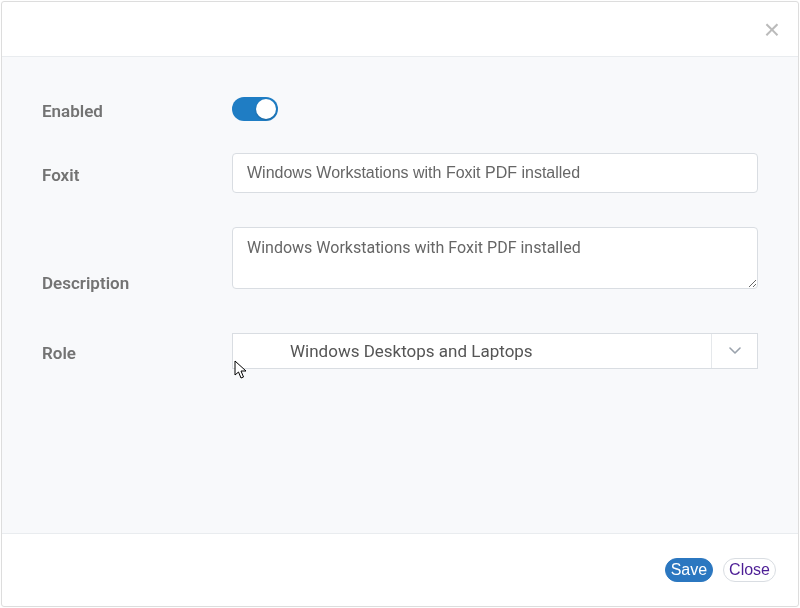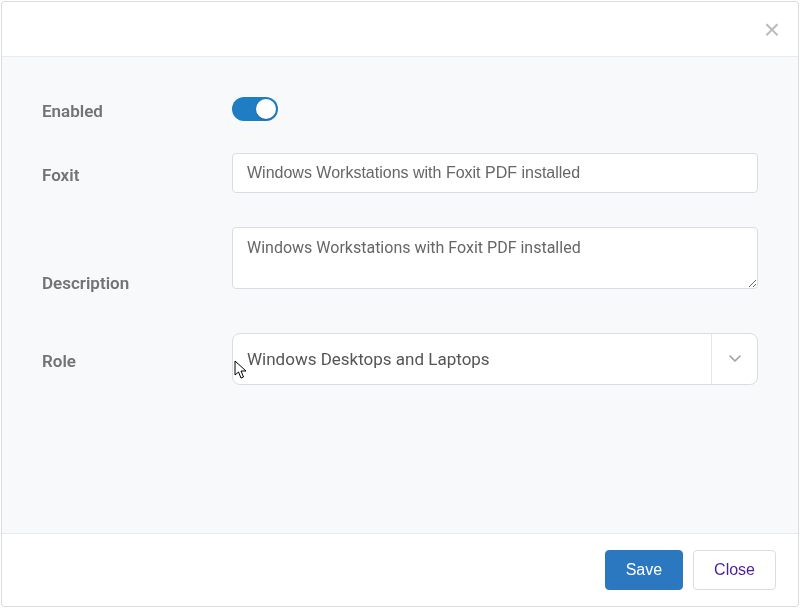--- a/index.html
+++ b/index.html
@@ -109,28 +109,29 @@
     border-radius: 4px;
     padding: 10px 14px;
     font-size: 16px;
     color: #666;
     resize: vertical;
     background: #fff;
     font-family: inherit;
   }
   .select {
     width: 100%;
-    height: 52px;
-    border: 1px solid #d9dde2;
-    border-radius: 8px;
-    background: #fff;
-    display: flex;
-    align-items: center;
-    cursor: pointer;
-    position: relative;
+    height: 36px;
+    border: 1px solid #d9dde2;
+    border-radius: 0;
+    background: #fff;
+    display: flex;
+    align-items: center;
+    cursor: pointer;
+    position: relative;
+    padding-left: 43px;
   }
   .select-value {
     flex: 1;
     padding: 0 14px;
     font-size: 17px;
     color: #555;
   }
   .select-arrow {
     width: 46px;
     height: 100%;
@@ -145,23 +146,23 @@
   }
   .modal-footer {
     height: 72px;
     display: flex;
     align-items: center;
     justify-content: flex-end;
     padding: 0 22px;
     gap: 10px;
   }
   .btn {
-    height: 40px;
-    padding: 0 20px;
-    border-radius: 4px;
+    height: 24px;
+    padding: 0 5px;
+    border-radius: 12px;
     font-size: 16px;
     cursor: pointer;
     display: inline-flex;
     align-items: center;
     justify-content: center;
   }
   .btn-primary {
     background: #2b77c0;
     color: #fff;
     border: 1px solid #2b77c0;

